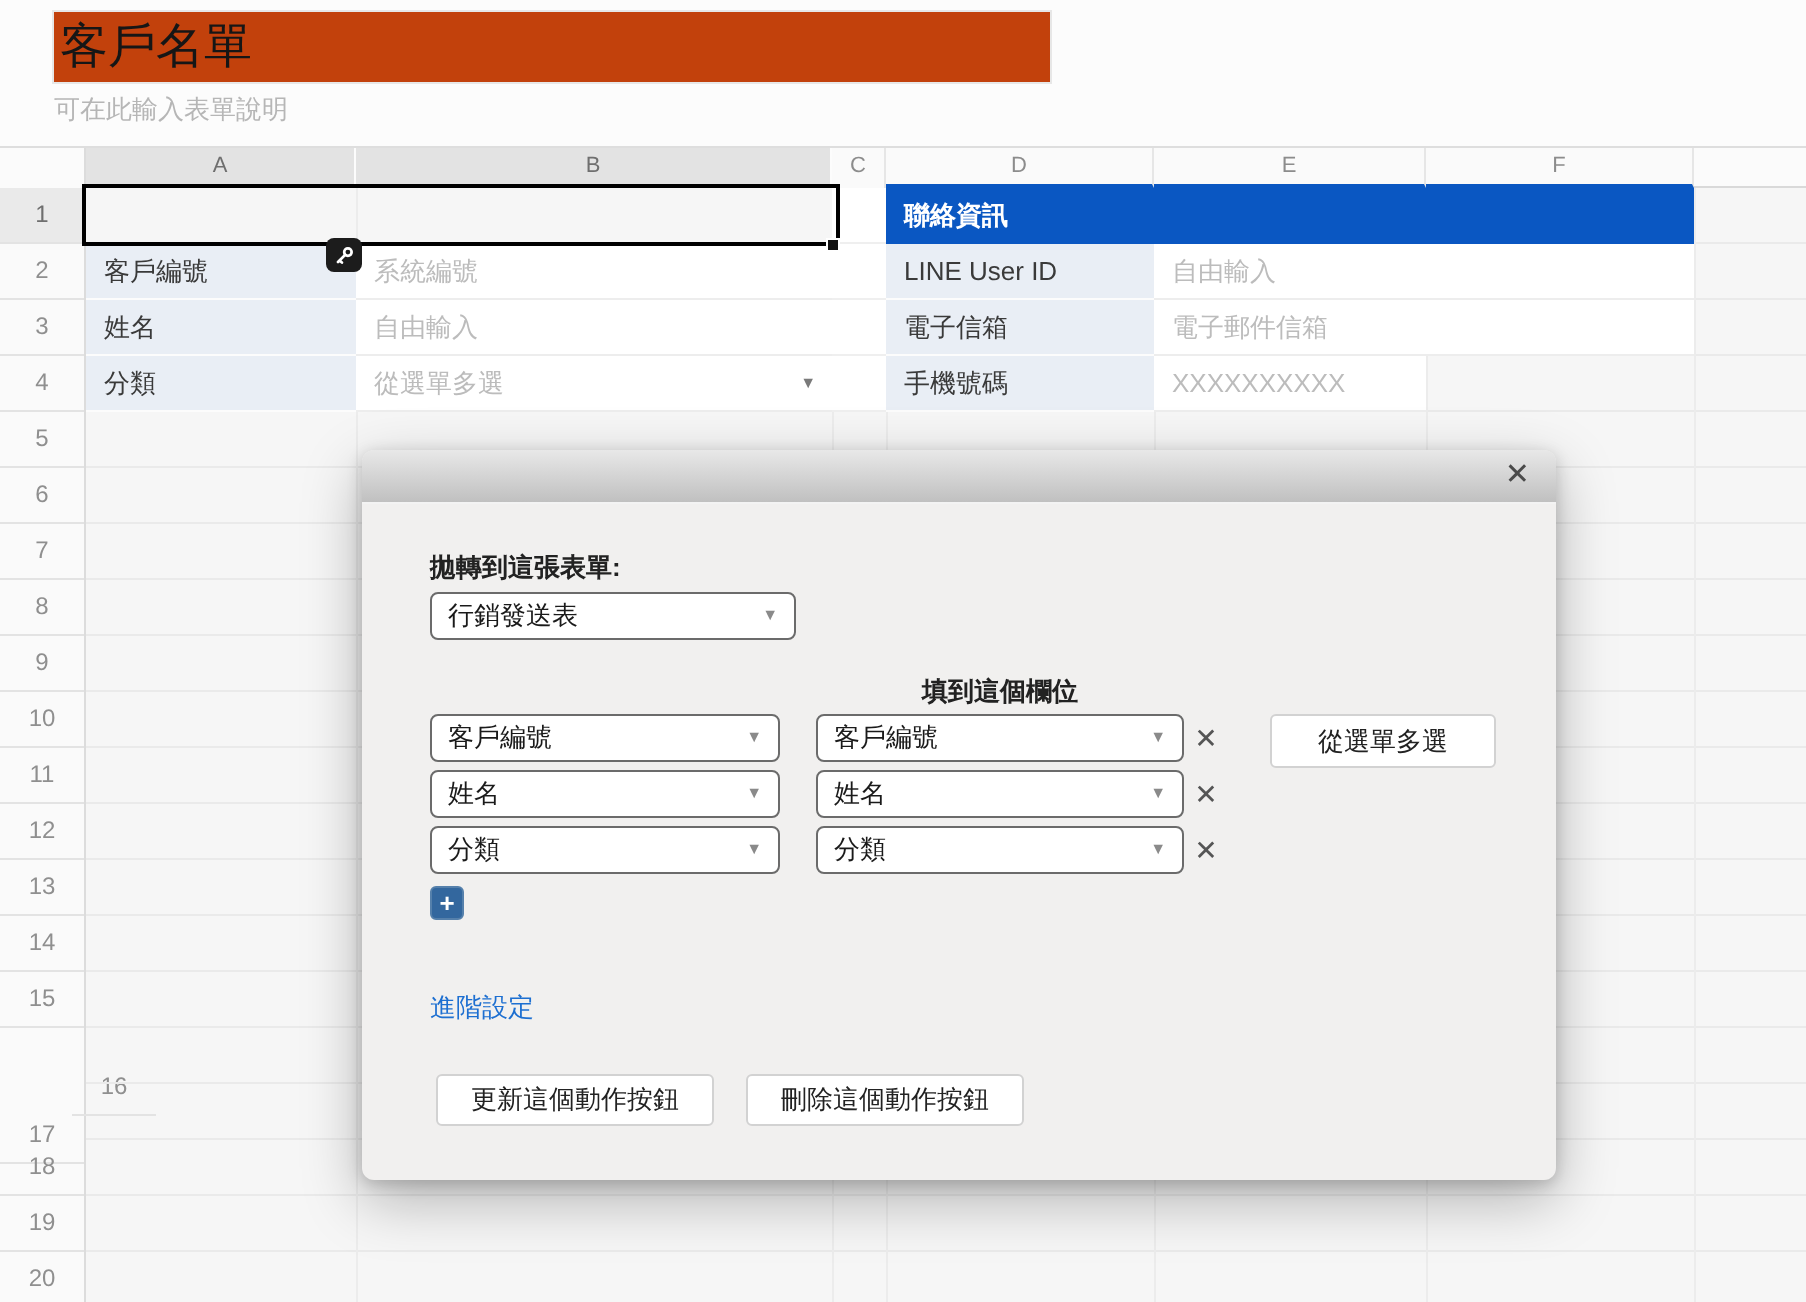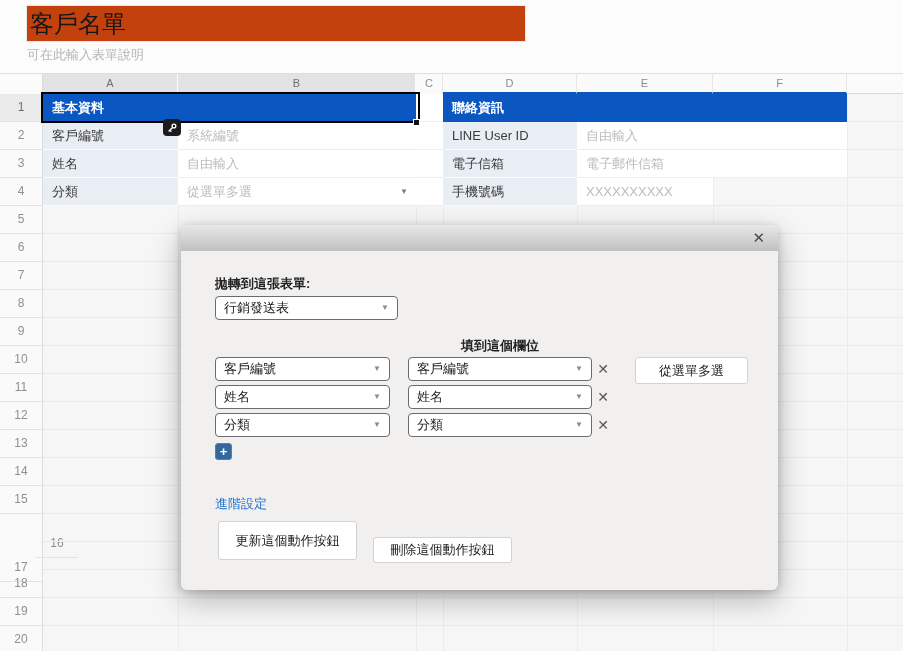--- a/index.html
+++ b/index.html
@@ -127,21 +127,20 @@
     </div>
 
   <div class="gridlines"></div>
   <div class="vline" style="left:178px"></div>
   <div class="vline" style="left:416px"></div>
   <div class="vline" style="left:443px"></div>
   <div class="vline" style="left:577px"></div>
   <div class="vline" style="left:713px"></div>
   <div class="vline" style="left:847px"></div>
 
-  <div class="cell cell-blue" style="left: 43px; top: 94px; width: 375px; height: 28px; background: rgb(10, 87, 194);">基本資料</div>
 
   <div class="cell cell-label" style="left: 43px; top: 122px; width: 135px; height: 28px; background: rgb(233, 238, 245);">客戶編號</div>
   <div class="cell cell-value" style="left:178px;top:122px;width:238px;height:28px">系統編號</div>
 
   <div class="cell cell-label" style="left: 43px; top: 150px; width: 135px; height: 28px; background: rgb(233, 238, 245);">姓名</div>
   <div class="cell cell-value" style="left:178px;top:150px;width:238px;height:28px">自由輸入</div>
 
   <div class="cell cell-label" style="left: 43px; top: 178px; width: 135px; height: 28px; background: rgb(233, 238, 245);">分類</div>
   <div class="cell cell-value" style="left:178px;top:178px;width:238px;height:28px">
     <span>從選單多選</span>
@@ -213,17 +212,17 @@
     <div class="sel-box" style="left:227px;top:188px;width:184px">
       <span>分類</span>
       <span class="arrow">▼</span>
     </div>
     <div class="remove-x" style="left:415px;top:190px">✕</div>
 
     <div class="add-btn" style="background: rgb(51, 103, 158);">+</div>
 
     <div class="adv-link" style="color: rgb(29, 111, 209);">進階設定</div>
 
-    <button class="btn" style="left:37px;top:296px;width:139px;height:39px">更新這個動作按鈕</button>
+    <button class="btn" style="left:37px;top:312px;width:139px;height:26px">更新這個動作按鈕</button>
     <button class="btn" style="left:192px;top:312px;width:139px;height:26px">刪除這個動作按鈕</button>
   </div>
 
 </div>
 
 </body></html>

